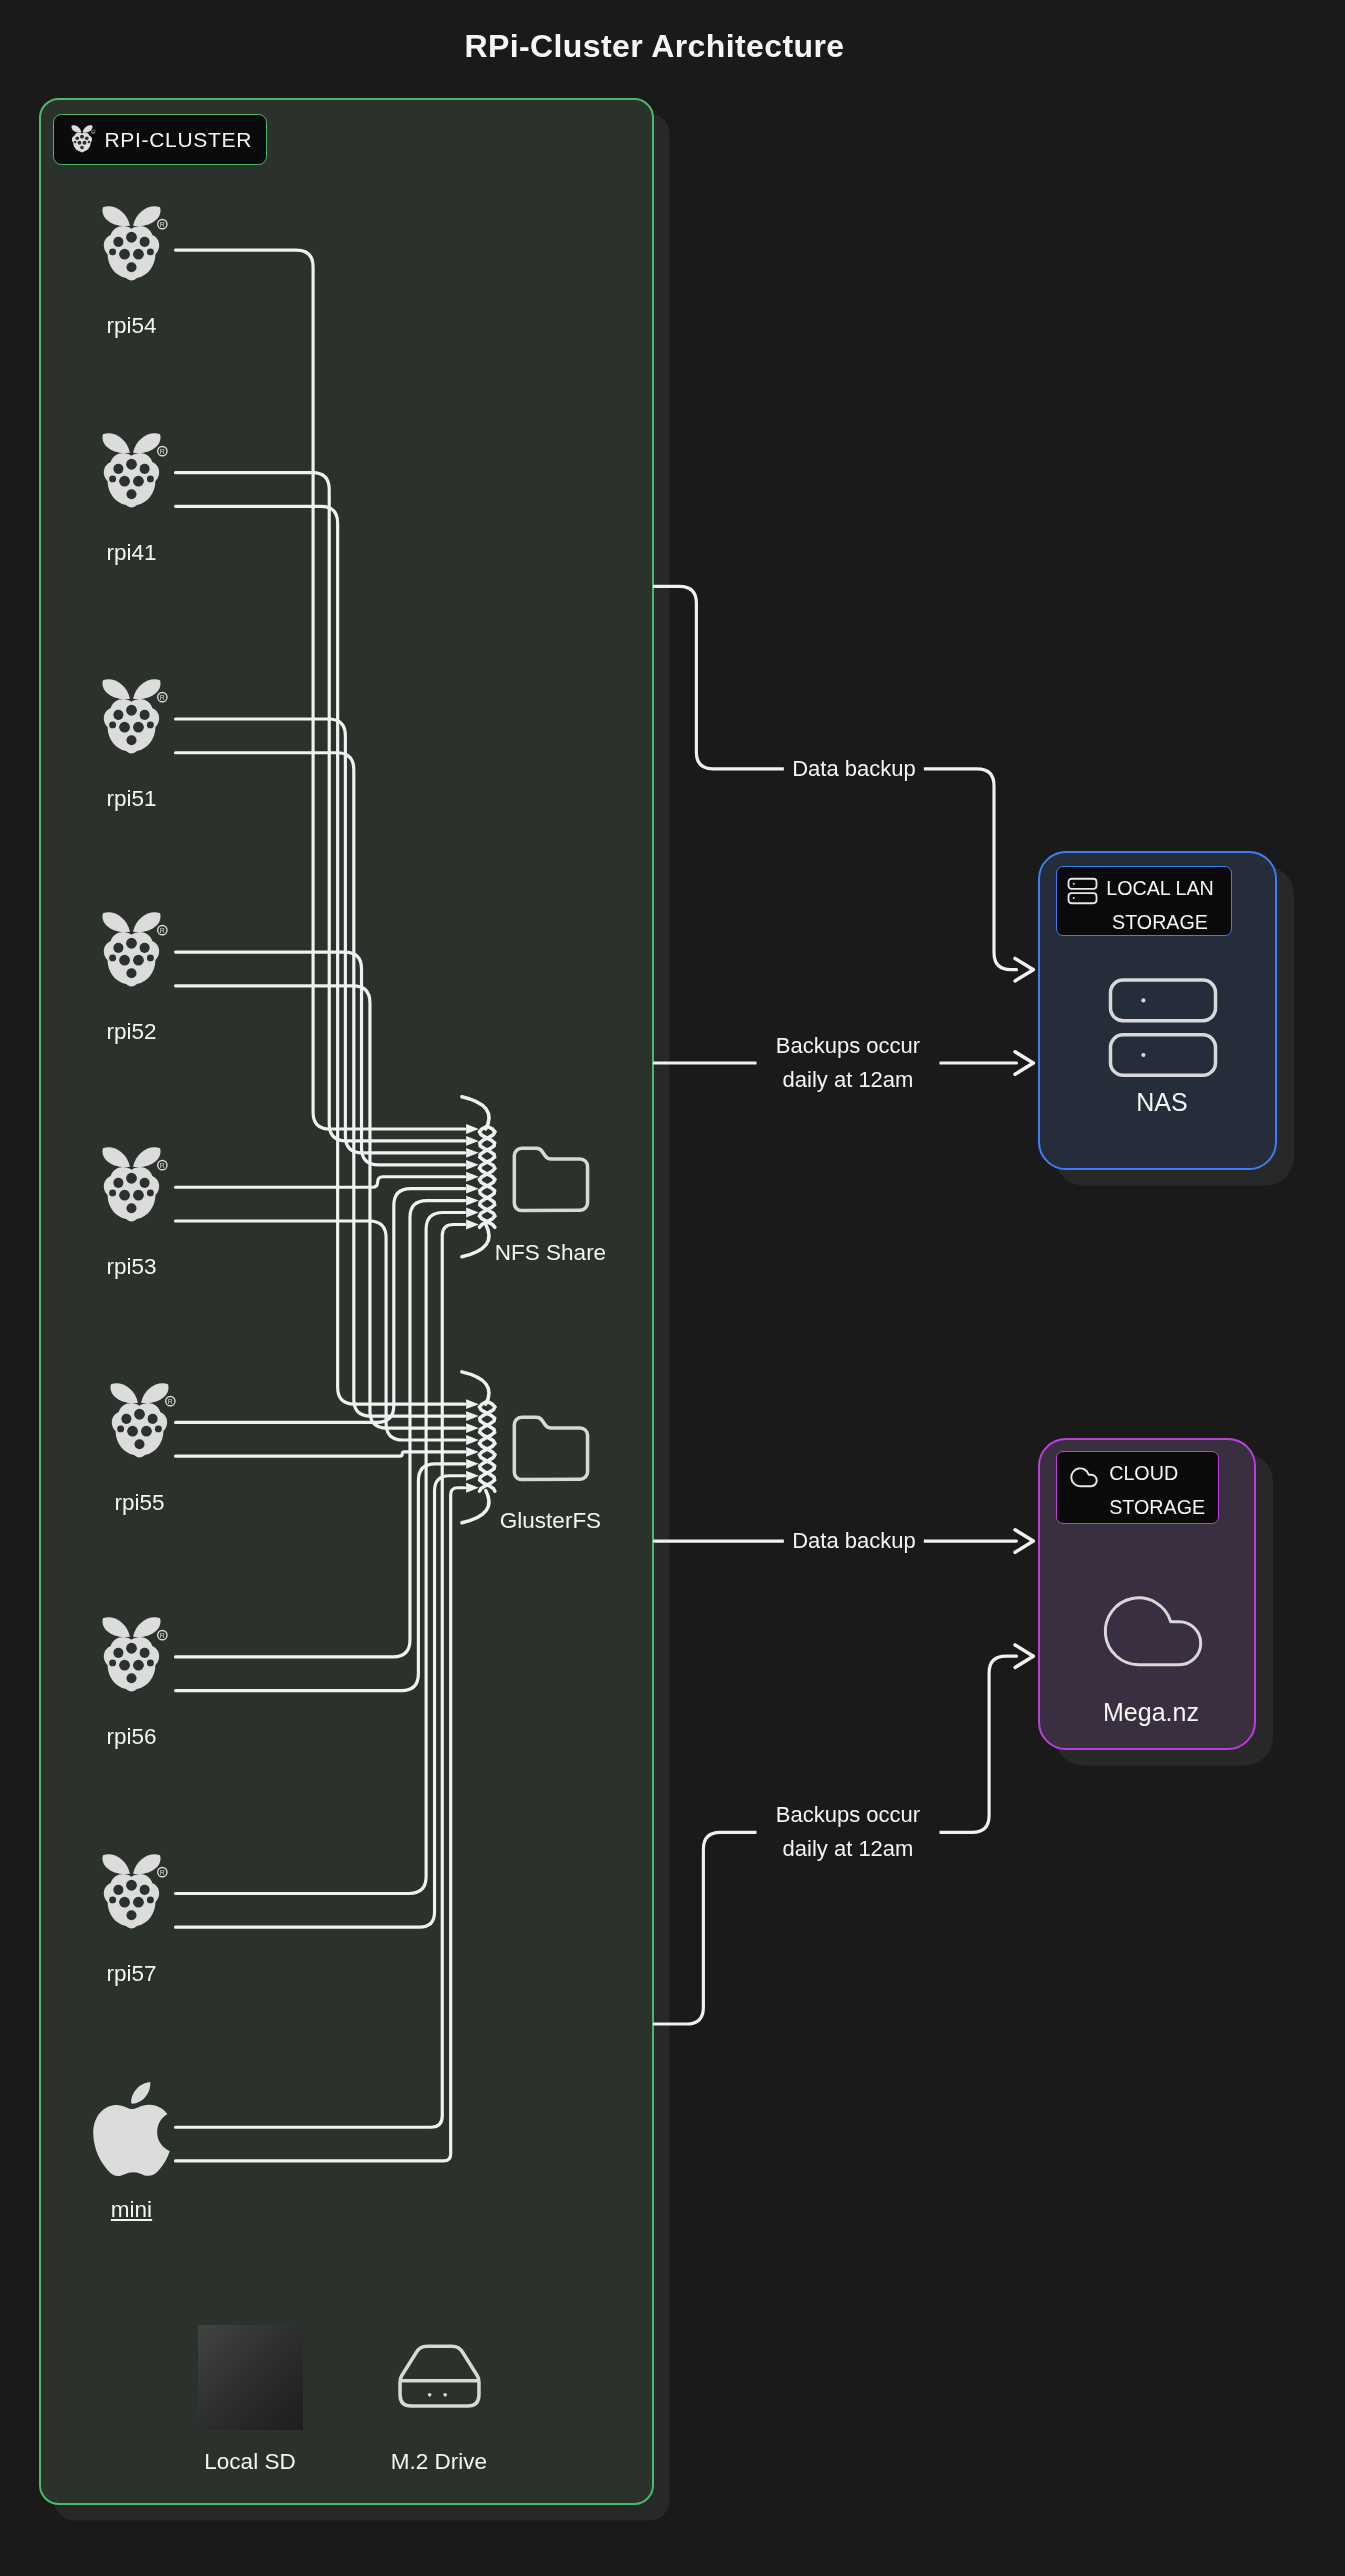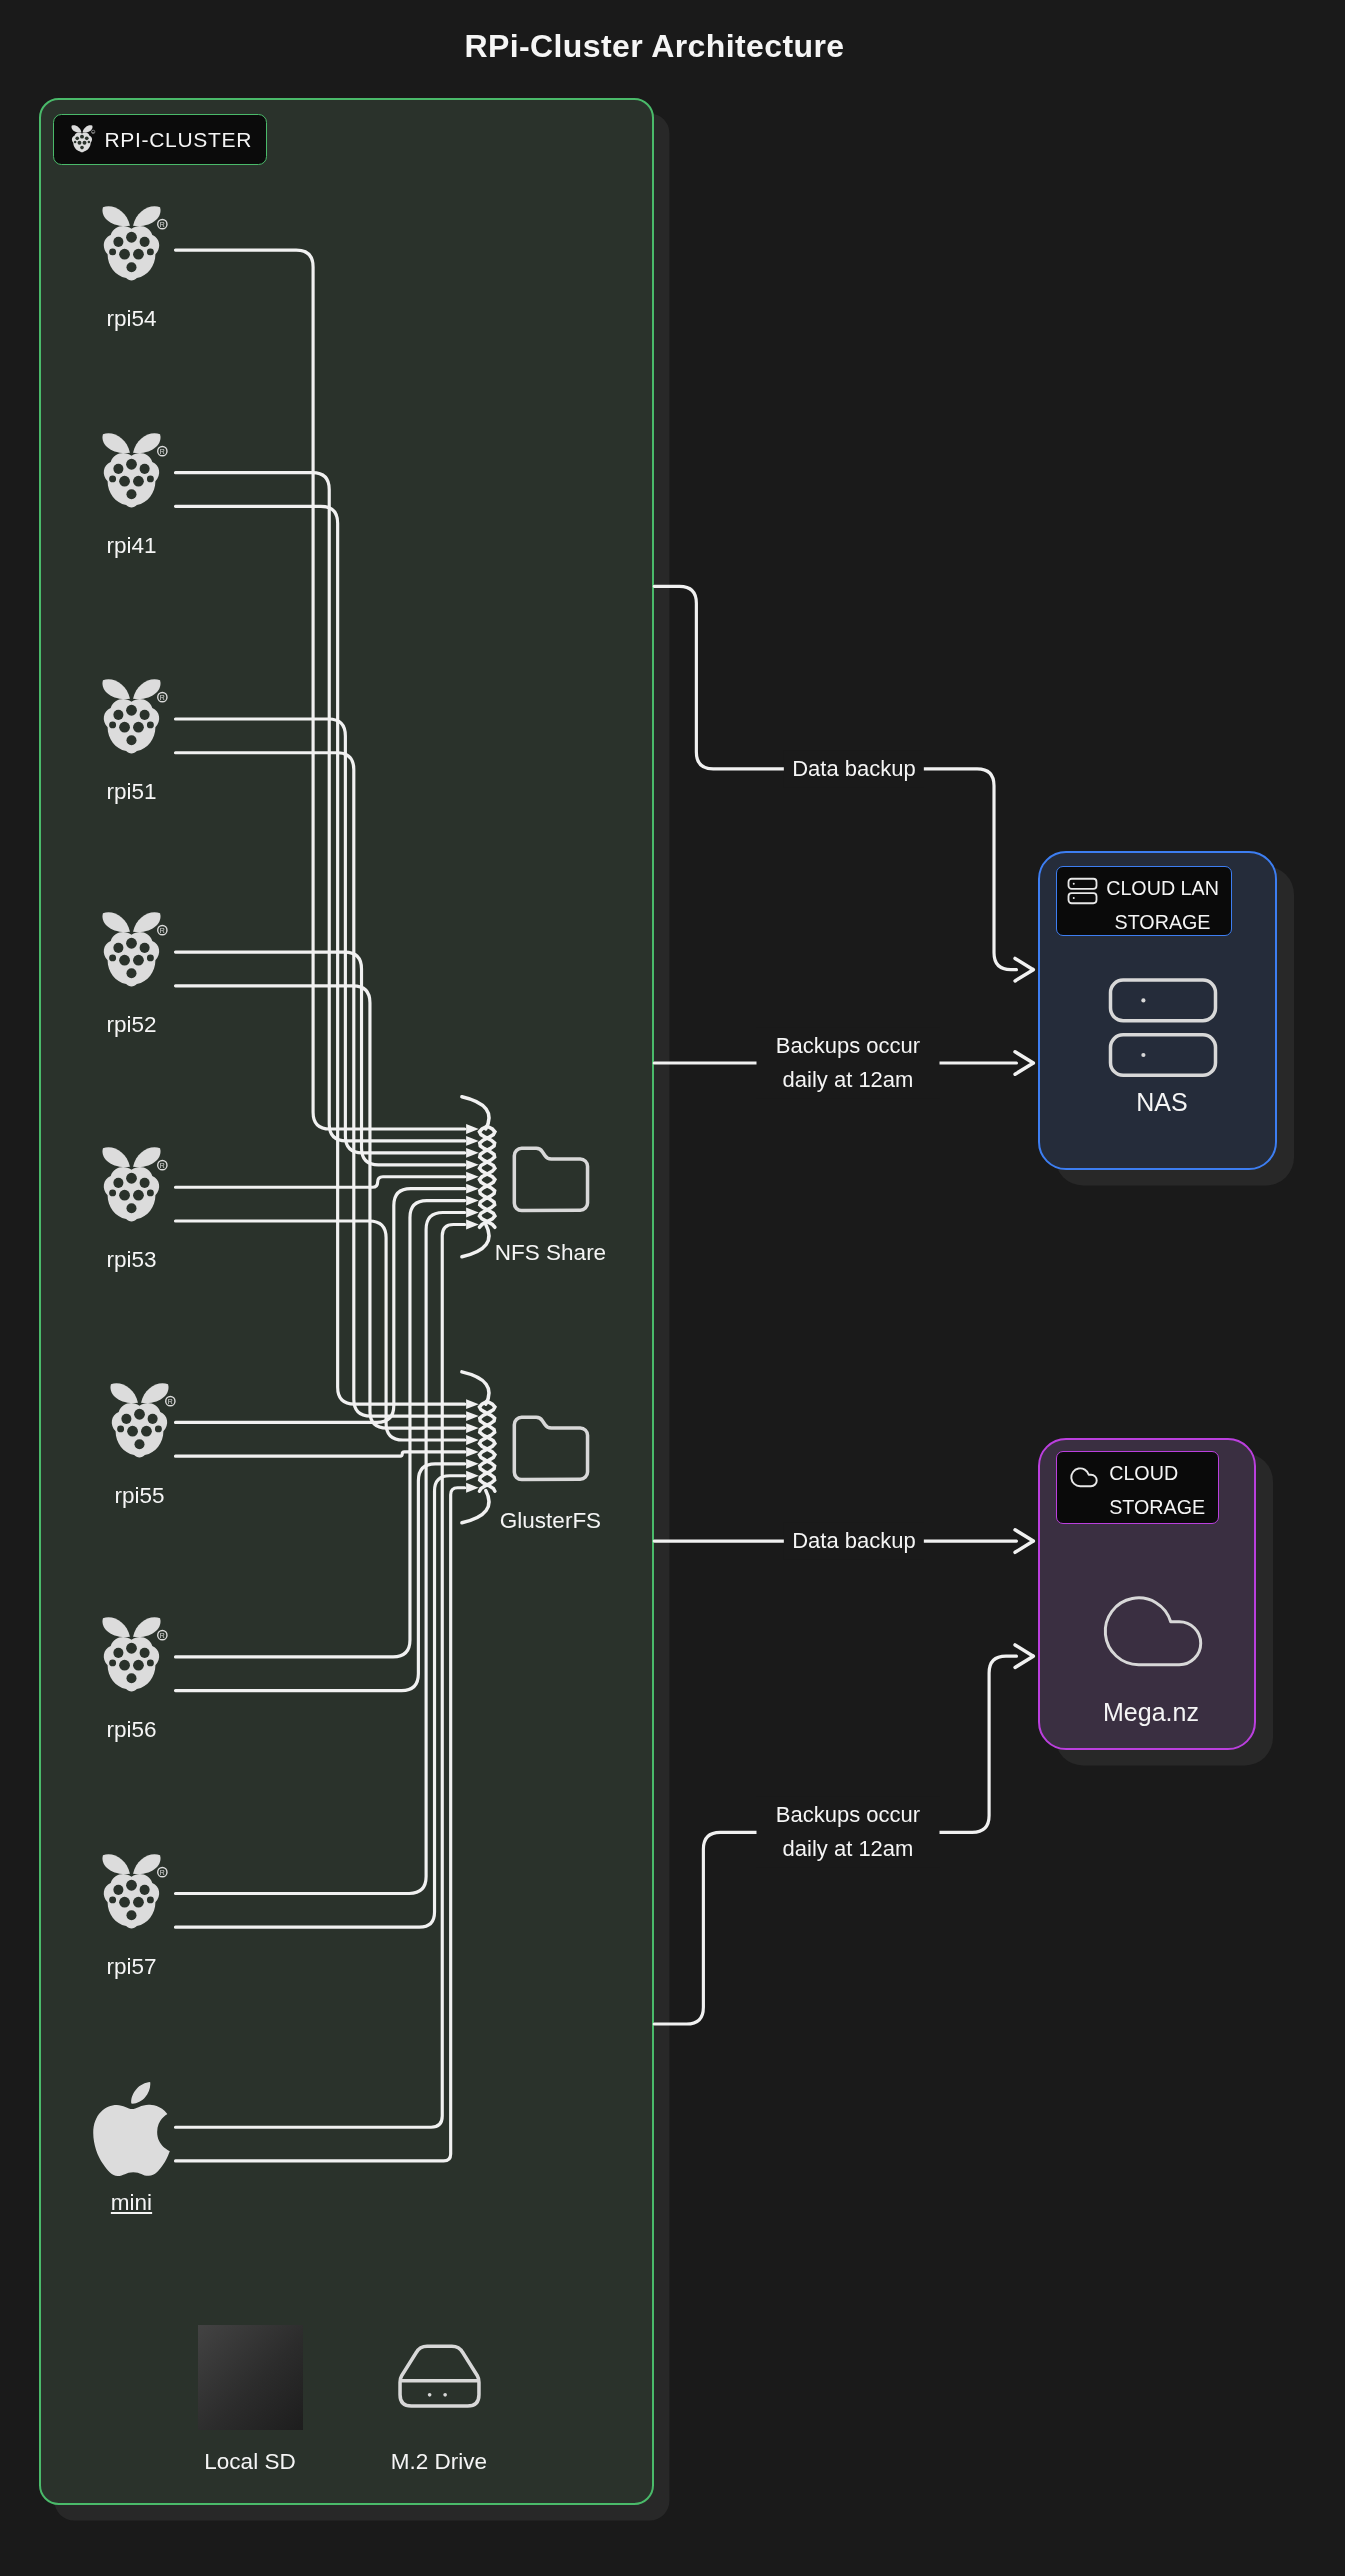--- a/index.html
+++ b/index.html
@@ -19,21 +19,21 @@
     left:39px;top:98px;width:615px;height:2407px;border:2.1px solid var(--cluster-border);
     border-radius:19.7px;background:var(--cluster-bg);box-shadow:15.4px 15.4px 0 var(--shadow);
   }
   .badge{
     left:53px;top:114px;height:51px;display:flex;align-items:center;gap:8.4px;padding:0 14px;
     background:var(--badge-bg);border:1.4px solid var(--cluster-border);border-radius:8.4px;z-index:4;
   }
   .badge .label{font-size:21px;letter-spacing:0.7px;}
   svg.layer{left:0;top:0;z-index:2;}
   .node{width:119px;display:flex;flex-direction:column;align-items:center;z-index:3;}
-  .node .nlabel{margin-top:14px;font-size:22.5px;}
+  .node .nlabel{margin-top:21px;font-size:22.5px;}
   .icon-wrap{display:inline-flex;align-items:center;justify-content:center;}
   .share-label,.drive-label{z-index:3;text-align:center;font-size:22.5px;}
   .sd-square{left:198px;top:2325px;width:105px;height:105px;background:linear-gradient(135deg,#434343 0%,#2c2c2c 55%,#1d1d1d 100%);z-index:3;}
   .stor-box{border-radius:28px;z-index:3;}
   .nas-box{left:1038px;top:851px;width:239px;height:319px;background:var(--nas-bg);border:2.8px solid var(--nas-border);box-shadow:17px 15.4px 0 var(--shadow);}
   .cloud-box{left:1038px;top:1438px;width:218px;height:312px;background:var(--cloud-bg);border:2.8px solid var(--cloud-border);box-shadow:17px 15.4px 0 var(--shadow);}
   .stor-header{
     display:flex;align-items:flex-start;gap:8.4px;padding:8.4px 9.8px;background:#0a0a0a;border-radius:7px;z-index:4;
     font-size:19.7px;line-height:26px;
   }
@@ -367,21 +367,21 @@
 <div class="abs stor-header nas-header">
   <span class="icon-wrap" style="width:31px;height:28px;margin-top:1.4px;">
    <svg viewBox="0 0 44 40" width="100%" height="100%" fill="none" stroke="#e8e8e8" stroke-width="2.6">
      <rect x="2" y="2.5" width="40" height="14.5" rx="4.5"></rect>
      <rect x="2" y="23" width="40" height="14.5" rx="4.5"></rect>
      <circle cx="9.5" cy="9.5" r="1.4" fill="#e8e8e8" stroke="none"></circle>
      <circle cx="9.5" cy="30" r="1.4" fill="#e8e8e8" stroke="none"></circle>
    </svg>
     </span>
   <span>
-    <span class="l1" style="display:block;">CLOUD LAN</span>
+    <span class="l1" style="display:block;">LOCAL LAN</span>
     <span class="l2" style="display:block;">STORAGE</span>
   </span>
 </div>
 <span class="abs icon-wrap" style="left:1107px;top:977px;width:112px;height:107px;z-index:3;">
    <svg viewBox="0 0 160 152" width="100%" height="100%" fill="none" stroke="#d8d8d8" stroke-width="5">
      <rect x="5" y="4" width="150" height="58" rx="18"></rect>
      <rect x="5" y="82" width="150" height="58" rx="18"></rect>
      <circle cx="52" cy="33" r="3" fill="#d8d8d8" stroke="none"></circle>
      <circle cx="52" cy="111" r="3" fill="#d8d8d8" stroke="none"></circle>
    </svg>

